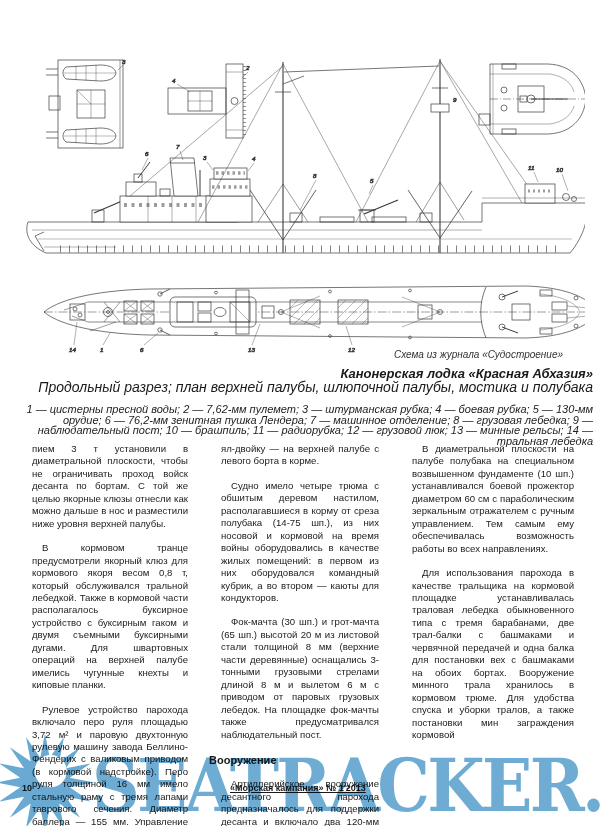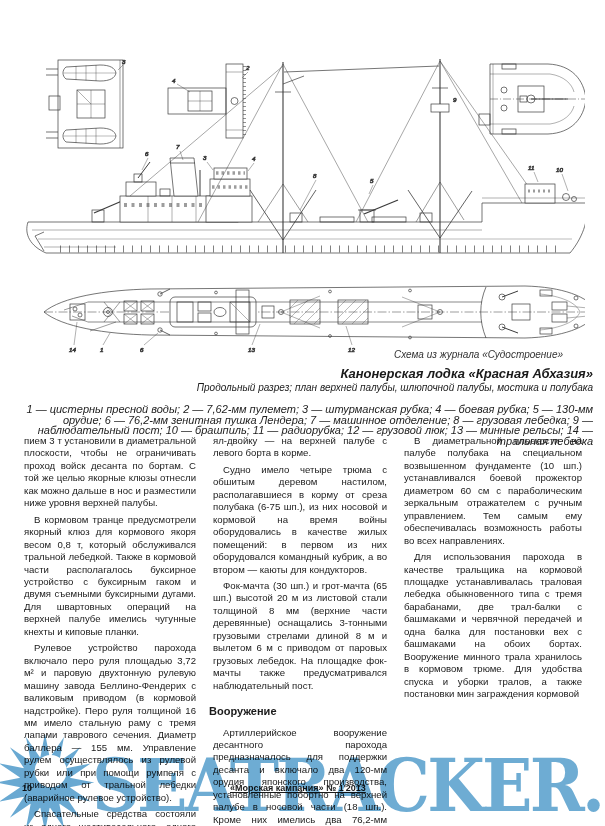--- a/index.html
+++ b/index.html
@@ -4,27 +4,27 @@
 <style>
   html,body{margin:0;padding:0;background:#e8e8e8;}
   .page{position:relative;width:605px;height:826px;background:#ffffff;overflow:hidden;
         font-family:"Liberation Sans",sans-serif;color:#1a1a1a;}
   
   .figure-svg{position:absolute;left:20px;top:50px;}
   .src-note{position:absolute;right:42px;top:349px;font-size:10px;font-style:italic;color:#333;}
   
   .caption{position:absolute;left:12px;top:366px;width:581px;text-align:right;}
   .cap-title{font-size:13px;font-weight:bold;font-style:italic;line-height:15px;}
-  .cap-sub{font-size:10px;font-style:italic;line-height:13px;}
+  .cap-sub{font-size:14px;font-style:italic;line-height:13px;}
   .cap-legend{font-size:11px;font-style:italic;line-height:10.6px;margin-top:10px;color:#222;}
   
   .article{position:absolute;left:20px;top:431px;width:566px;display:grid;
            grid-template-columns:180px 182px 186px;column-gap:9px;}
   .col{font-size:9.6px;line-height:12.45px;text-align:justify;}
-  .col p{margin:4px;text-indent:10px;}
+  .col p{margin:12px;text-indent:10px;}
   .col p.noind{text-indent:0;}
   .sec-head{font-size:11px;font-weight:bold;text-align:left;text-indent:0 !important;
             margin:13px 0 9px 0 !important;}
   
   .footer{position:absolute;left:0;top:783px;width:605px;font-size:9px;font-weight:bold;}
   .pageno{position:absolute;left:22px;top:0;}
   .journal{position:absolute;left:230px;top:0;text-decoration:underline;}
   
   .wm{position:absolute;left:0;top:0;width:605px;height:826px;pointer-events:none;}
   .wm-text{position:absolute;left:92px;top:743px;font-family:"DejaVu Serif",serif;
@@ -281,21 +281,21 @@
 
   <div class="article">
     <div class="col">
       <p class="noind">пием 3 т установили в диаметральной плоскости, чтобы не ограничивать проход войск десанта по бортам. С той же целью якорные клюзы отнесли как можно дальше в нос и разместили ниже уровня верхней палубы.</p>
       <p>В кормовом транце предусмотрели якорный клюз для кормового якоря весом 0,8 т, который обслуживался тральной лебедкой. Также в кормовой части располагалось буксирное устройство с буксирным гаком и двумя съемными буксирными дугами. Для швартовных операций на верхней палубе имелись чугунные кнехты и киповые планки.</p>
       <p>Рулевое устройство парохода включало перо руля площадью 3,72 м² и паровую двухтонную рулевую машину завода Беллино-Фендерих с валиковым приводом (в кормовой надстройке). Перо руля толщиной 16 мм имело стальную раму с тремя лапами таврового сечения. Диаметр баллера — 155 мм. Управление рулем осуществлялось из рулевой рубки или при помощи румпеля с приводом от тральной лебедки (аварийное рулевое устройство).</p>
       <p>Спасательные средства состояли из одного шестивесельного, одного четырехвесельного и одного двухвесельного яла. Четырех- и шестивесельный ялы вместе со шлюпбалками и кильблоками установили на кормовой надстройке, а рабочий</p>
     </div>
     <div class="col">
       <p class="noind">ял-двойку — на верхней палубе с левого борта в корме.</p>
-      <p>Судно имело четыре трюма с обшитым деревом настилом, располагавшиеся в корму от среза полубака (6-75 шп.), из них носовой и кормовой на время войны оборудовались в качестве жилых помещений: в первом из них оборудовался командный кубрик, а во втором — каюты для кондукторов.</p>
+      <p>Судно имело четыре трюма с обшитым деревом настилом, располагавшиеся в корму от среза полубака (14-75 шп.), из них носовой и кормовой на время войны оборудовались в качестве жилых помещений: в первом из них оборудовался командный кубрик, а во втором — каюты для кондукторов.</p>
       <p>Фок-мачта (30 шп.) и грот-мачта (65 шп.) высотой 20 м из листовой стали толщиной 8 мм (верхние части деревянные) оснащались 3-тонными грузовыми стрелами длиной 8 м и вылетом 6 м с приводом от паровых грузовых лебедок. На площадке фок-мачты также предусматривался наблюдательный пост.</p>
       <p class="sec-head">Вооружение</p>
       <p>Артиллерийское вооружение десантного парохода предназначалось для поддержки десанта и включало два 120-мм орудия японского производства, установленные побортно на верхней палубе в носовой части (18 шп.). Кроме них имелись два 76,2-мм зенитных орудия Лендера (аэропушки), стоявшие побортно в корме (102 шп.). На крыльях мостика располагались два 7,62-мм пулемета системы Максима.</p>
     </div>
     <div class="col">
       <p>В диаметральной плоскости на палубе полубака на специальном возвышенном фундаменте (10 шп.) устанавливался боевой прожектор диаметром 60 см с параболическим зеркальным отражателем с ручным управлением. Тем самым ему обеспечивалась возможность работы во всех направлениях.</p>
       <p>Для использования парохода в качестве тральщика на кормовой площадке устанавливалась траловая лебедка обыкновенного типа с тремя барабанами, две трал-балки с башмаками и червячной передачей и одна балка для постановки вех с башмаками на обоих бортах. Вооружение минного трала хранилось в кормовом трюме. Для удобства спуска и уборки тралов, а также постановки мин заграждения кормовой</p>
     </div>
   </div>
 

